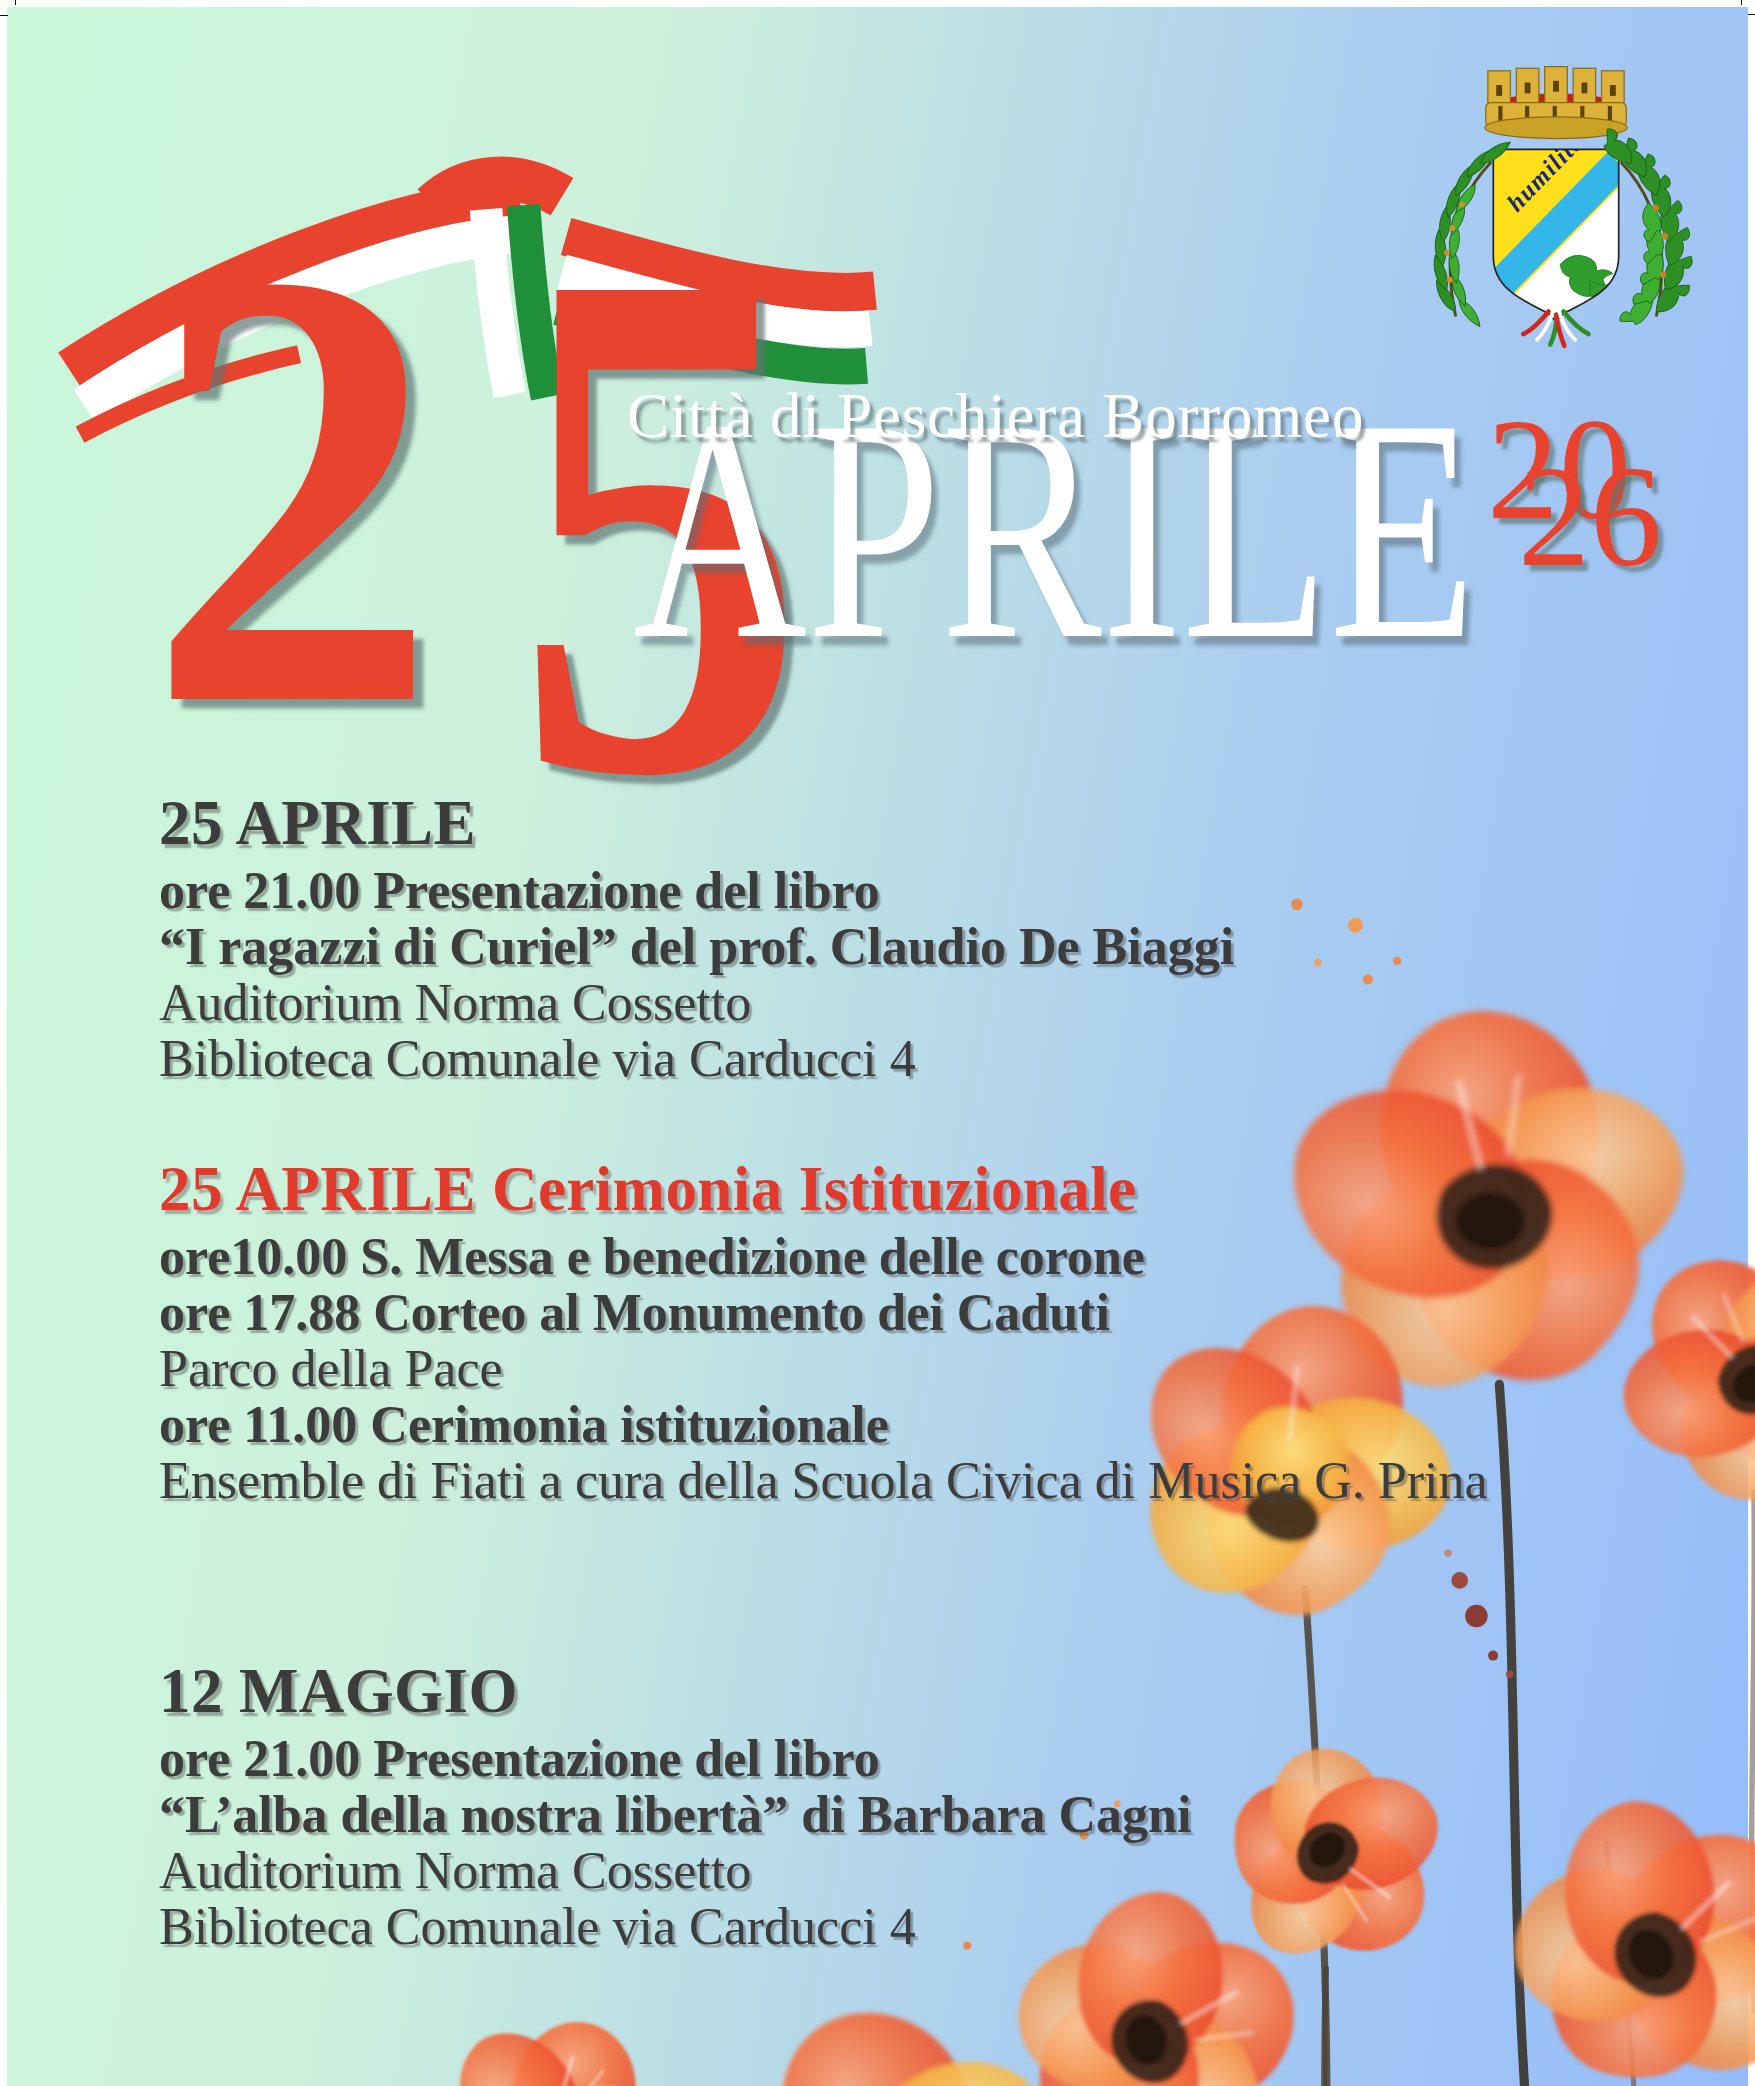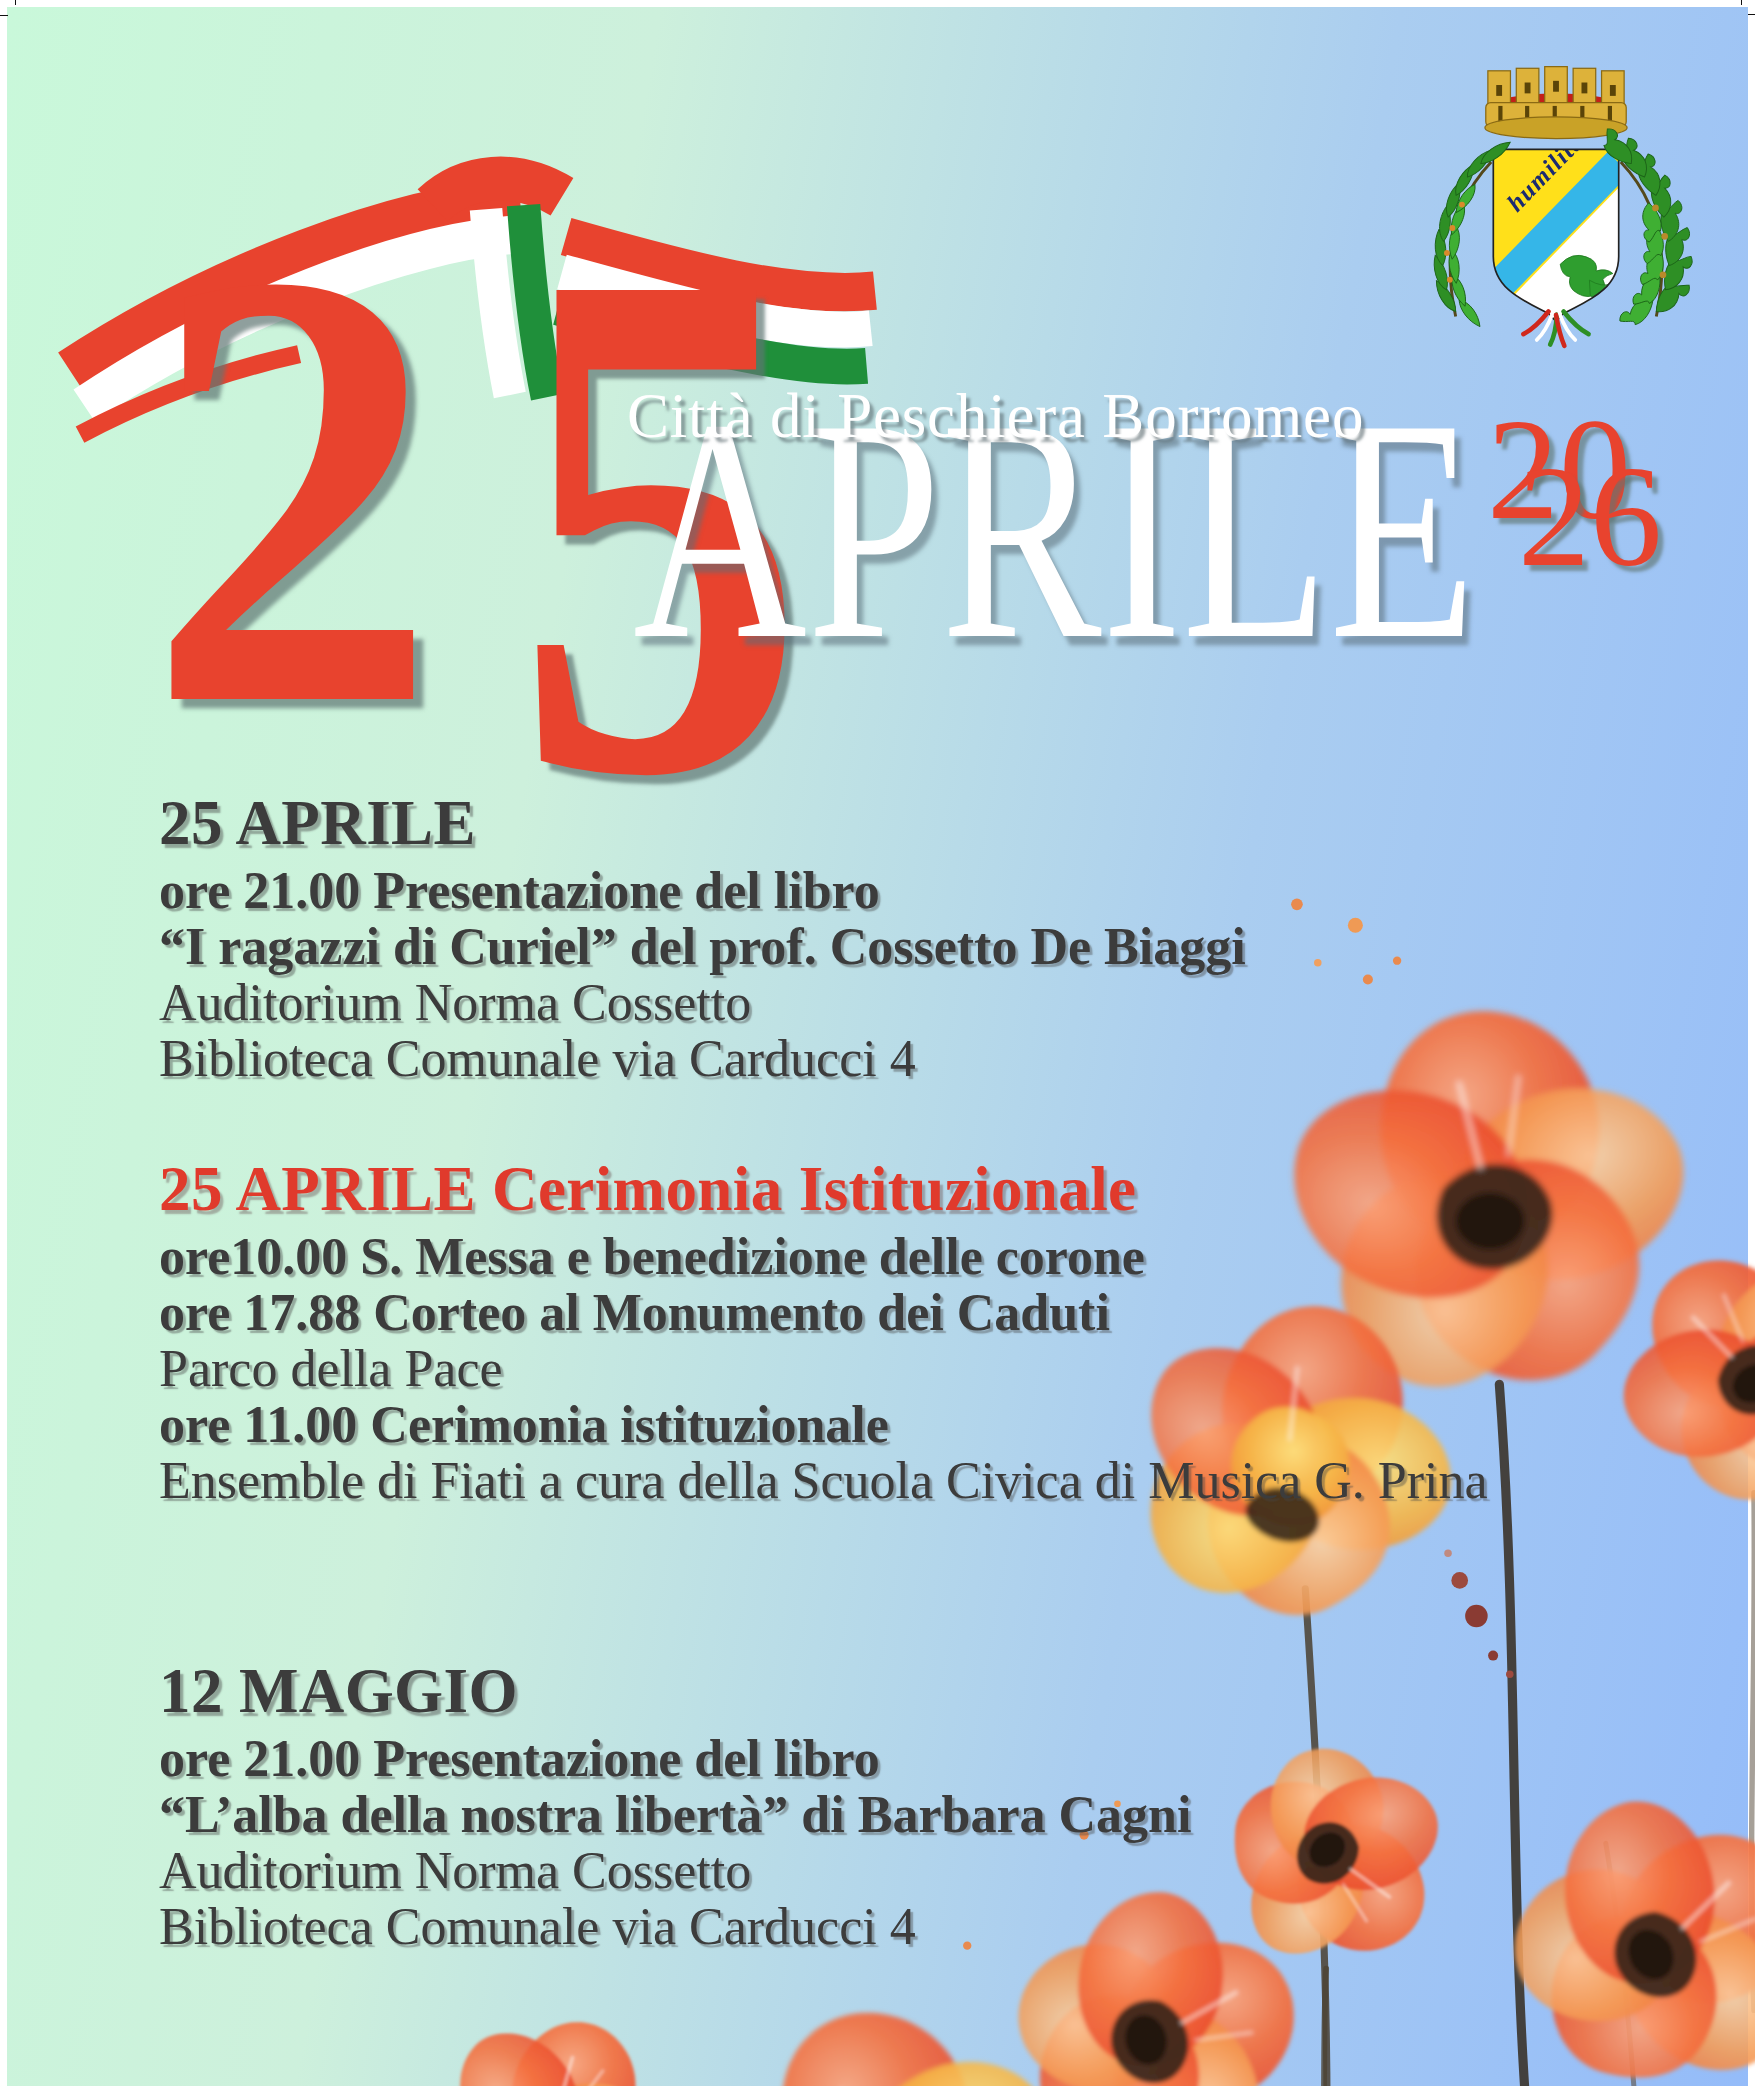--- a/index.html
+++ b/index.html
@@ -271,21 +271,21 @@
       <circle cx="2580" cy="4380" r="11" fill="#e98a4e"></circle>
         <circle cx="2660" cy="4305" r="8" fill="#ef9a55"></circle>
       <circle cx="2300" cy="4645" r="10" fill="#e98a4e"></circle>
     </g>
   </svg>
 
   <div class="events" id="events">
       <div class="event-block ev0">
         <div class="event-heading">25 APRILE</div>
         <div class="event-line bold">ore 21.00 Presentazione del libro</div>
-        <div class="event-line bold">“I ragazzi di Curiel” del prof. Cossetto De Biaggi</div>
+        <div class="event-line bold">“I ragazzi di Curiel” del prof. Claudio De Biaggi</div>
         <div class="event-line">Auditorium Norma Cossetto</div>
         <div class="event-line">Biblioteca Comunale via Carducci 4</div>
       </div>
       <div class="event-block ev1">
         <div class="event-heading red">25 APRILE Cerimonia Istituzionale</div>
         <div class="event-line bold">ore10.00 S. Messa e benedizione delle corone</div>
         <div class="event-line bold">ore 17.88 Corteo al Monumento dei Caduti</div>
         <div class="event-line">Parco della Pace</div>
         <div class="event-line bold">ore 11.00 Cerimonia istituzionale</div>
         <div class="event-line">Ensemble di Fiati a cura della Scuola Civica di Musica G. Prina</div>

